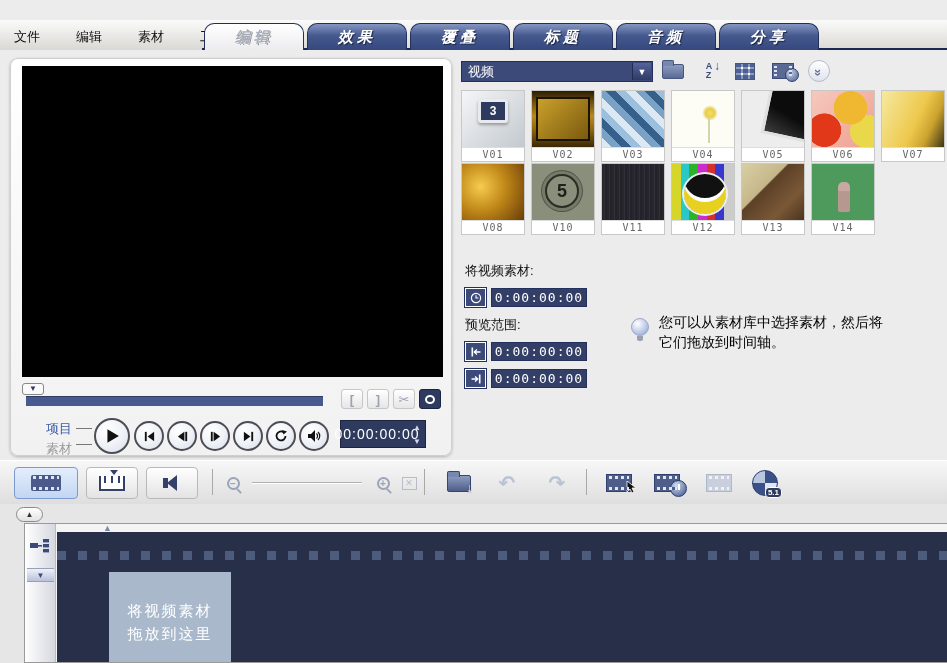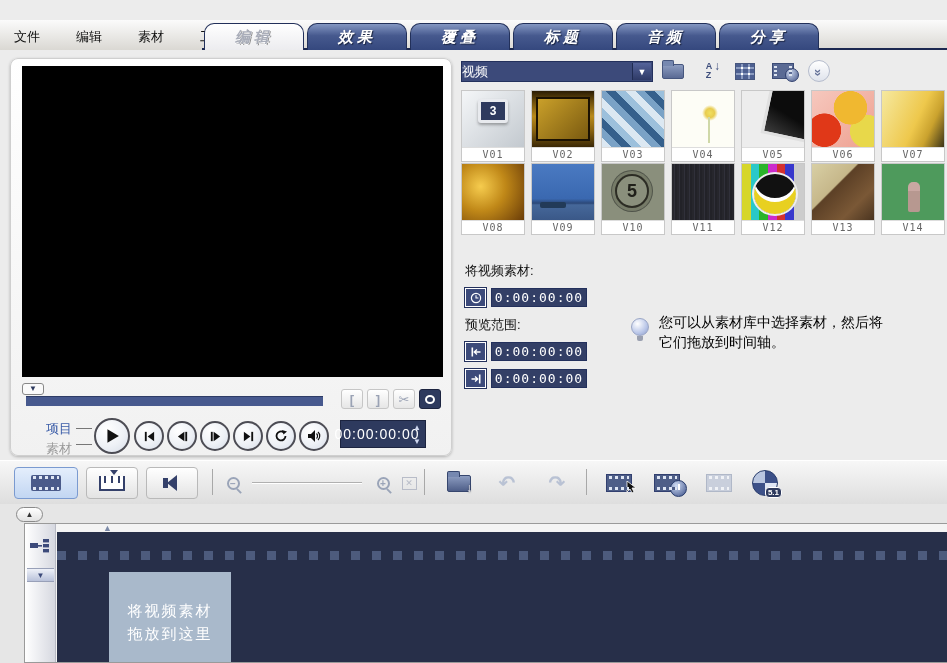--- a/index.html
+++ b/index.html
@@ -63,21 +63,21 @@
   .preview-timecode { position:absolute; left:330px; top:362px; width:86px; height:28px;
     background:#2e3a5e; border:1px solid #1c2440; color:#fff;
     font-family:Liberation Sans, sans-serif; font-size:14px; letter-spacing:1px;
     display:flex; align-items:center; justify-content:center; padding-right:12px; }
   .spinner { position:absolute; right:2px; top:2px; width:11px; height:24px;
     display:flex; flex-direction:column; justify-content:space-between; }
   .spin { font-size:8px; line-height:10px; color:#d0d8f0; text-align:center; }
   
   .lib-dropdown { position:absolute; left:461px; top:61px; width:192px; height:21px;
     background:#3c4a7a; border:1px solid #23305c; color:#fff; font-size:13px;
-    display:flex; align-items:center; padding-left:0; }
+    display:flex; align-items:center; padding-left:6px; }
   .dd-arrow { position:absolute; right:1px; top:1px; width:19px; height:17px;
     background:linear-gradient(#54639a,#2e3a66); border-left:1px solid #202c52;
     color:#fff; font-size:9px; display:flex; align-items:center; justify-content:center; }
   .lib-icons { position:absolute; left:660px; top:59px; display:flex; gap:12px; align-items:center; }
   .lib-icon { width:26px; height:24px; display:flex; align-items:center; justify-content:center; }
   .folder-shape { width:22px; height:15px; background:linear-gradient(#8c9cc0,#5a6a94);
     border:1px solid #46567e; border-radius:2px; position:relative; }
   .folder-shape::before { content:""; position:absolute; left:-1px; top:-5px; width:10px; height:5px;
     background:#7688b0; border:1px solid #46567e; border-bottom:none; border-radius:2px 2px 0 0; }
   .sort-icon { position:relative; width:22px; height:20px; color:#3e4e7c;
@@ -382,24 +382,20 @@
     </div>
     <div class="thumb">
       <div class="thumb-img t07"></div>
       <div class="thumb-label">V07</div>
     </div>
     <div class="thumb">
       <div class="thumb-img t08"></div>
       <div class="thumb-label">V08</div>
     </div>
     <div class="thumb">
-      <div class="thumb-img t09"></div>
-      <div class="thumb-label">V09</div>
-    </div>
-    <div class="thumb">
       <div class="thumb-img t10">
         <span class="count5">5</span>
       </div>
       <div class="thumb-label">V10</div>
     </div>
     <div class="thumb">
       <div class="thumb-img t11"></div>
       <div class="thumb-label">V11</div>
     </div>
     <div class="thumb">

